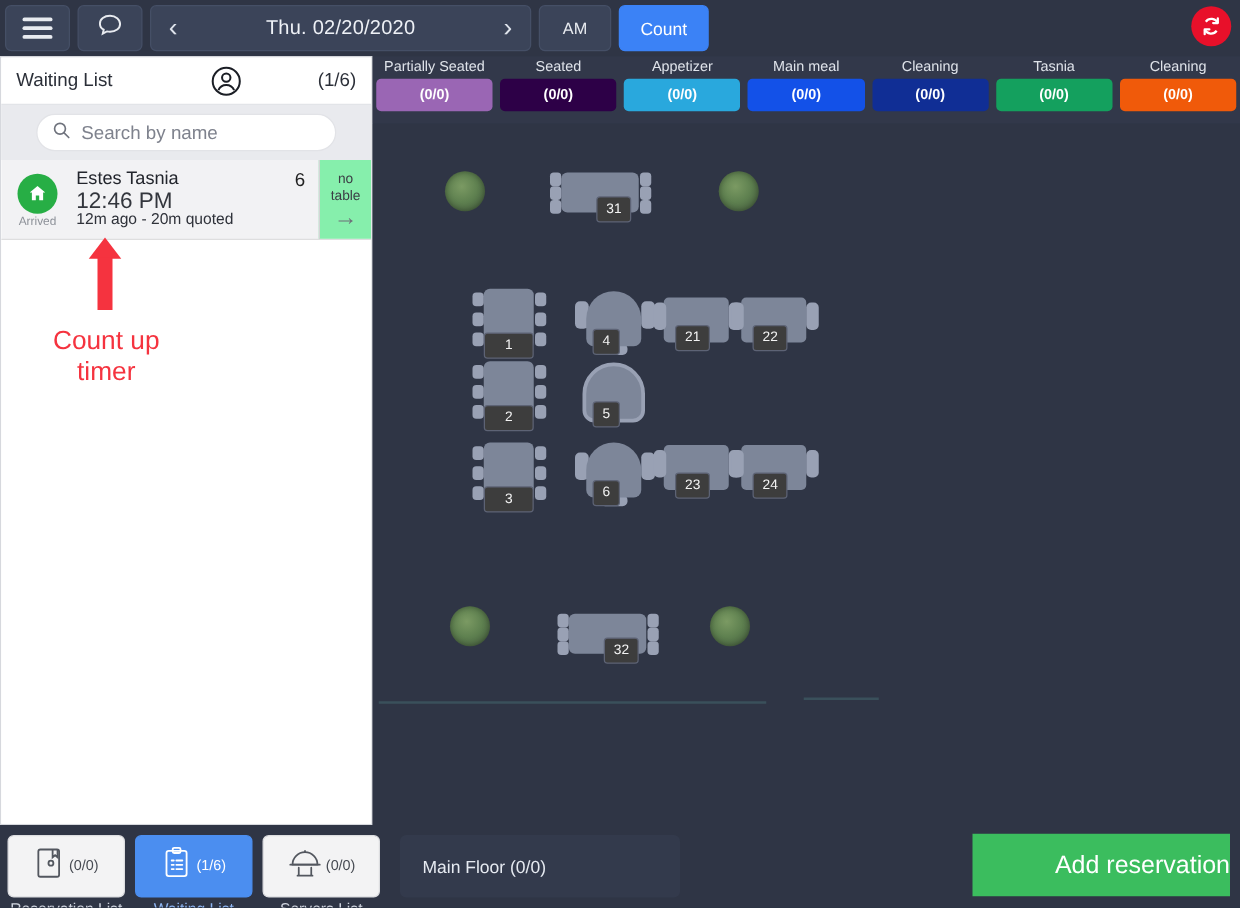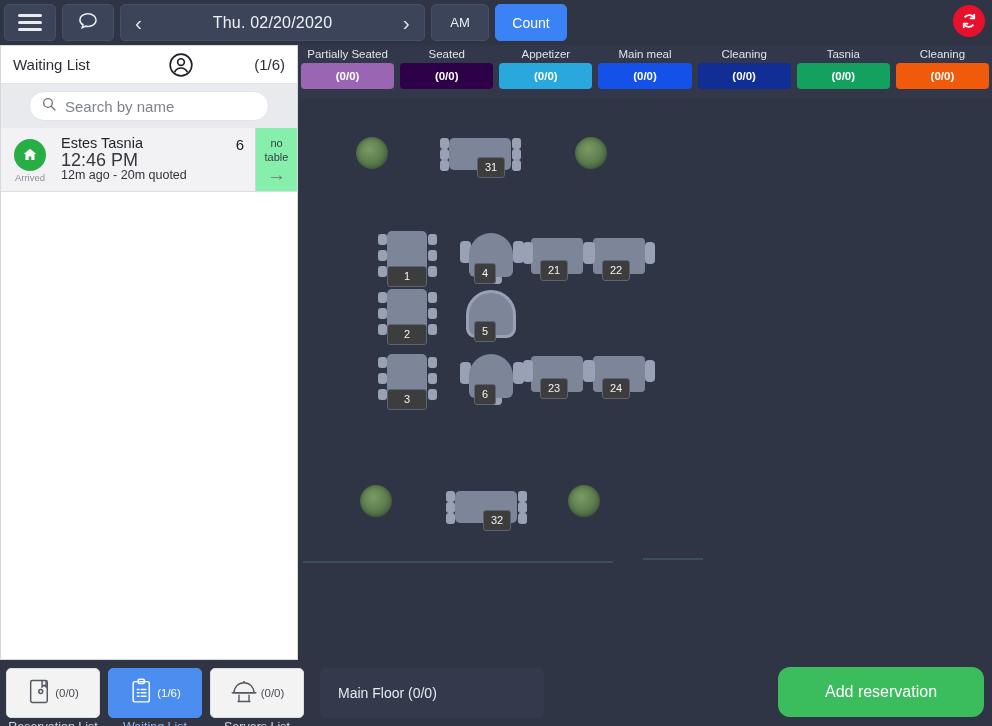--- a/index.html
+++ b/index.html
@@ -160,22 +160,22 @@
     font-size: 12.5px; color: #cfd4de; white-space: nowrap;
   }
   .bb-tab.active .bb-caption { color: #8fb6f2; }
   .bb-floor {
     width: 224px; height: 50px; background: #333a4c; border-radius: 5px;
     display: flex; align-items: center; padding: 0 18px;
     font-size: 14px; color: #e6eaf1; margin-left: 8px; cursor: pointer;
   }
   .btn-addres {
     position: absolute; right: 8px; top: 7px; width: 206px; height: 50px;
-    background: #3bbd5e; border-radius: 12px; border: none; color: #fff;
-    font-size: 16px; cursor: pointer; font-family: "Liberation Sans", sans-serif;
+    background: #3bbd5e; border-radius: 0; border: none; color: #fff;
+    font-size: 20px; cursor: pointer; font-family: "Liberation Sans", sans-serif; text-align: right;
   }
 </style>
 </head>
 <body>
 
 <div id="app">
 
   <div class="topbar">
     <div class="tb-btn tb-hamburger">
       <span class="hamb-lines">
@@ -250,20 +250,28 @@
         <div class="wl-notable">
           <span class="nt-l1">no</span>
           <span class="nt-l2">table</span>
           <span class="wl-arrow">→</span>
         </div>
       </div>
     </div>
 
   </div>
 
+  <div class="anno" style="left:0; top:190px; width:170px;">
+    <div class="arrow-head" style="left:71px; top:0;"></div>
+    <div class="arrow-up" style="left:78px; top:16px; height:42px;"></div>
+    <div class="anno-text" style="margin-top:70px;">
+      <div>Count up</div>
+      <div>timer</div>
+    </div>
+  </div>
 
 
   <div class="statusbar" id="statusbar">
       <div class="st-item">
         <div class="st-label">Partially Seated</div>
         <div class="st-pill" style="background: rgb(154, 102, 180);">(0/0)</div>
       </div>
       <div class="st-item">
         <div class="st-label">Seated</div>
         <div class="st-pill" style="background: rgb(45, 0, 71);">(0/0)</div>

